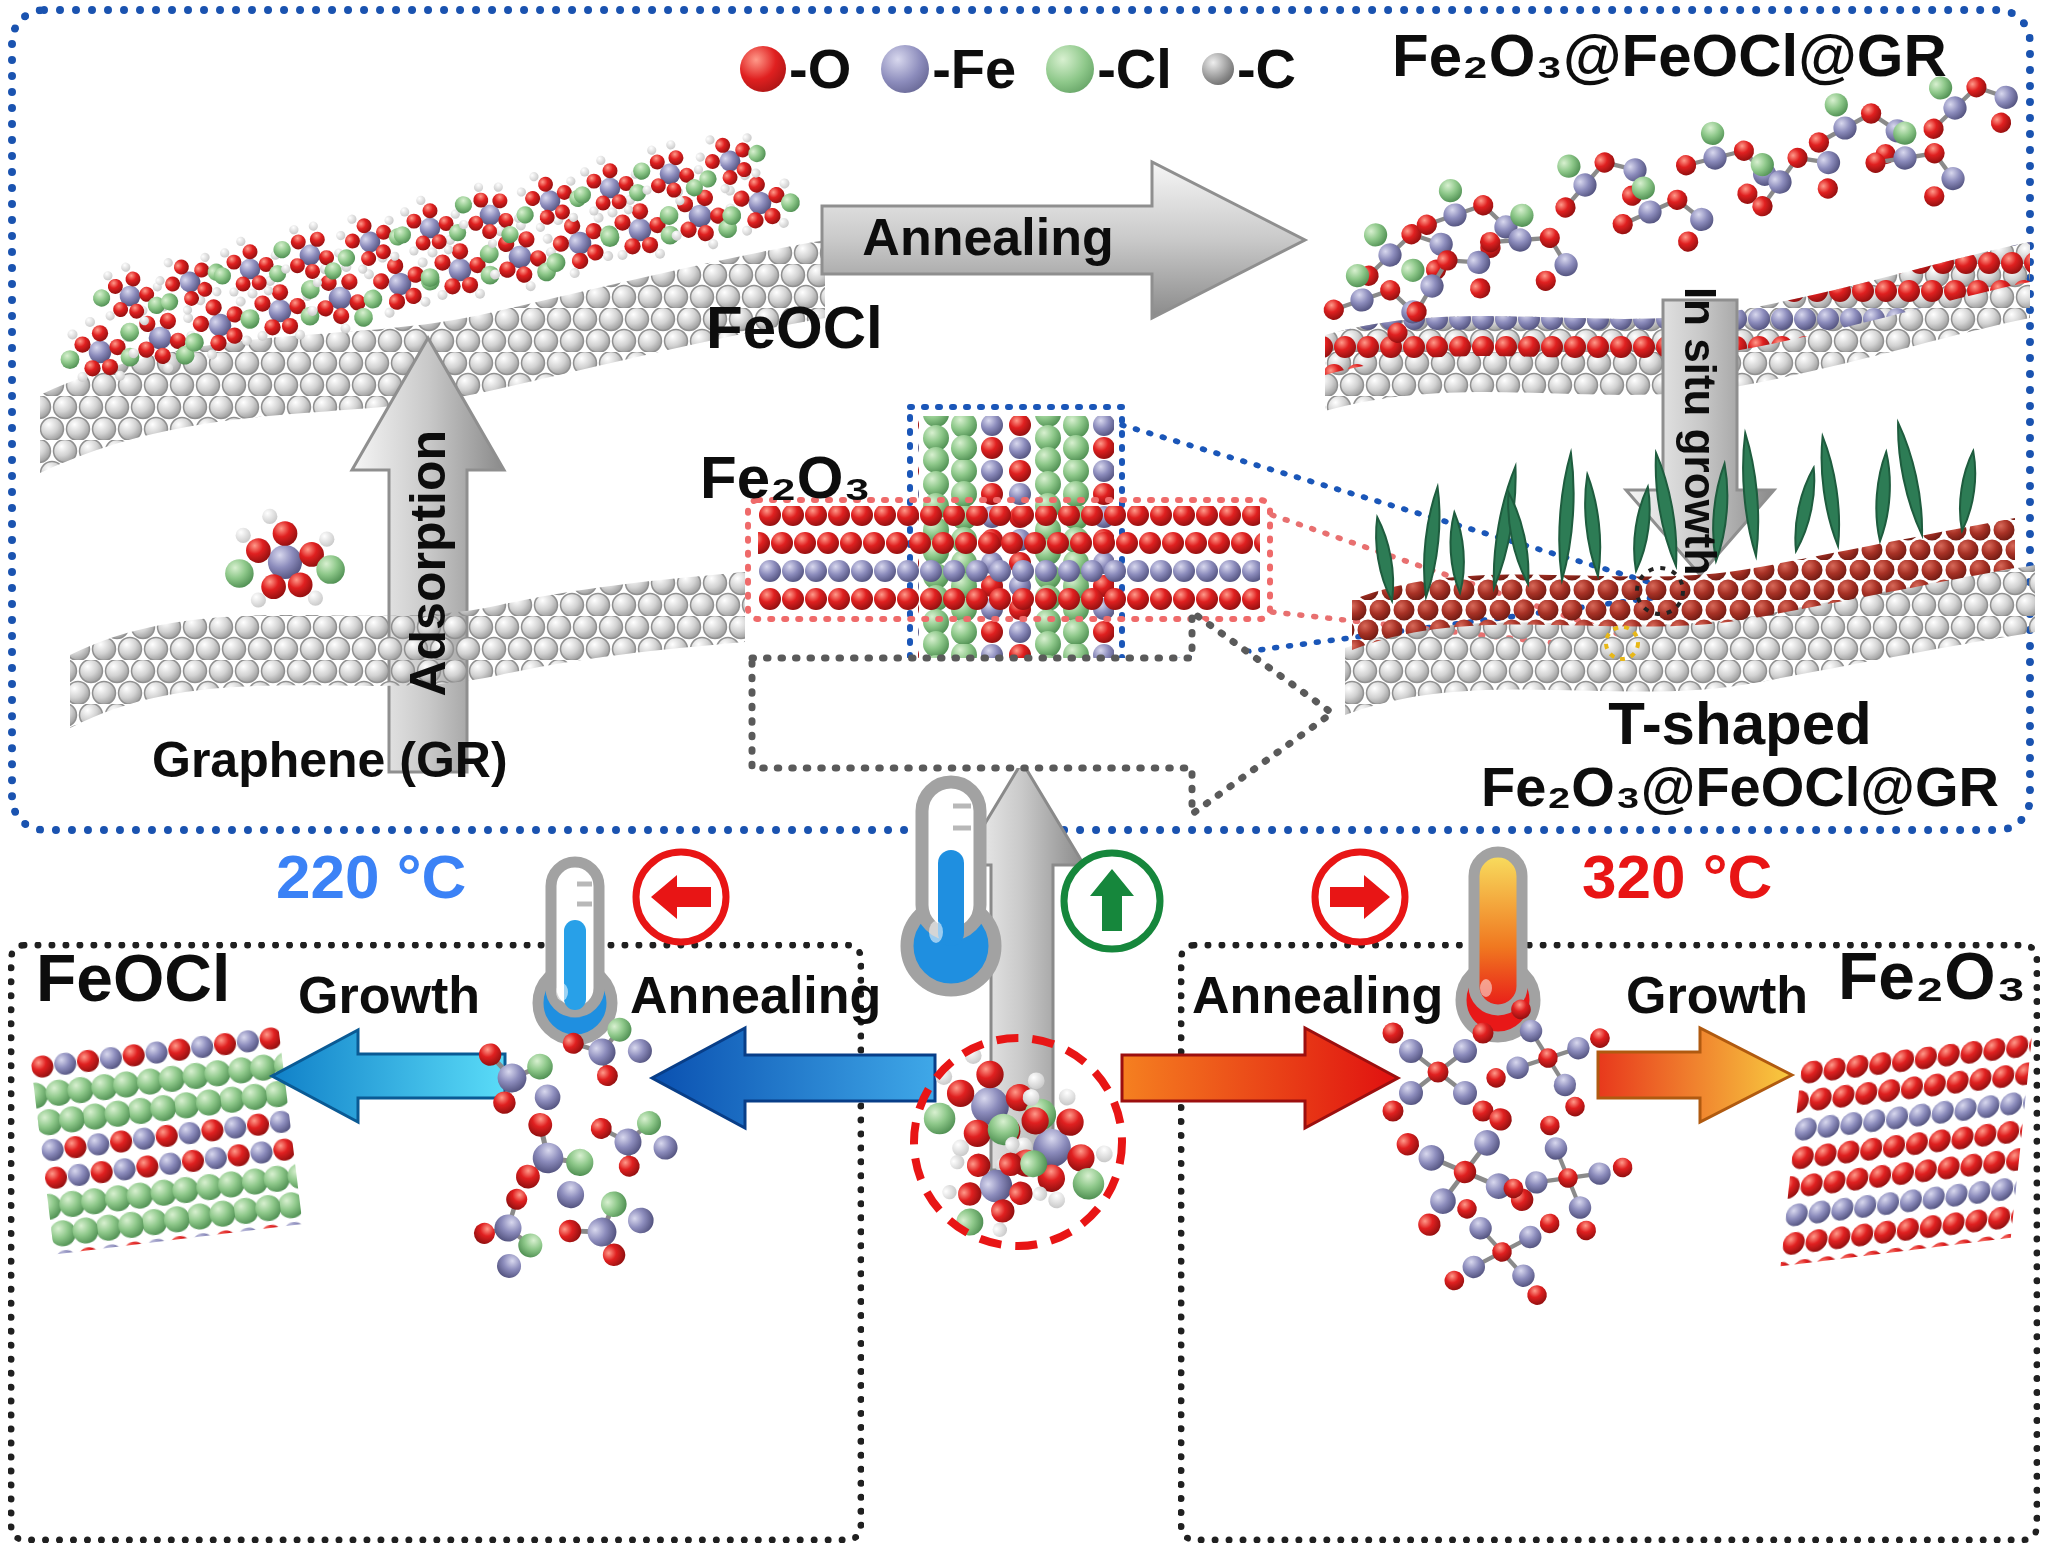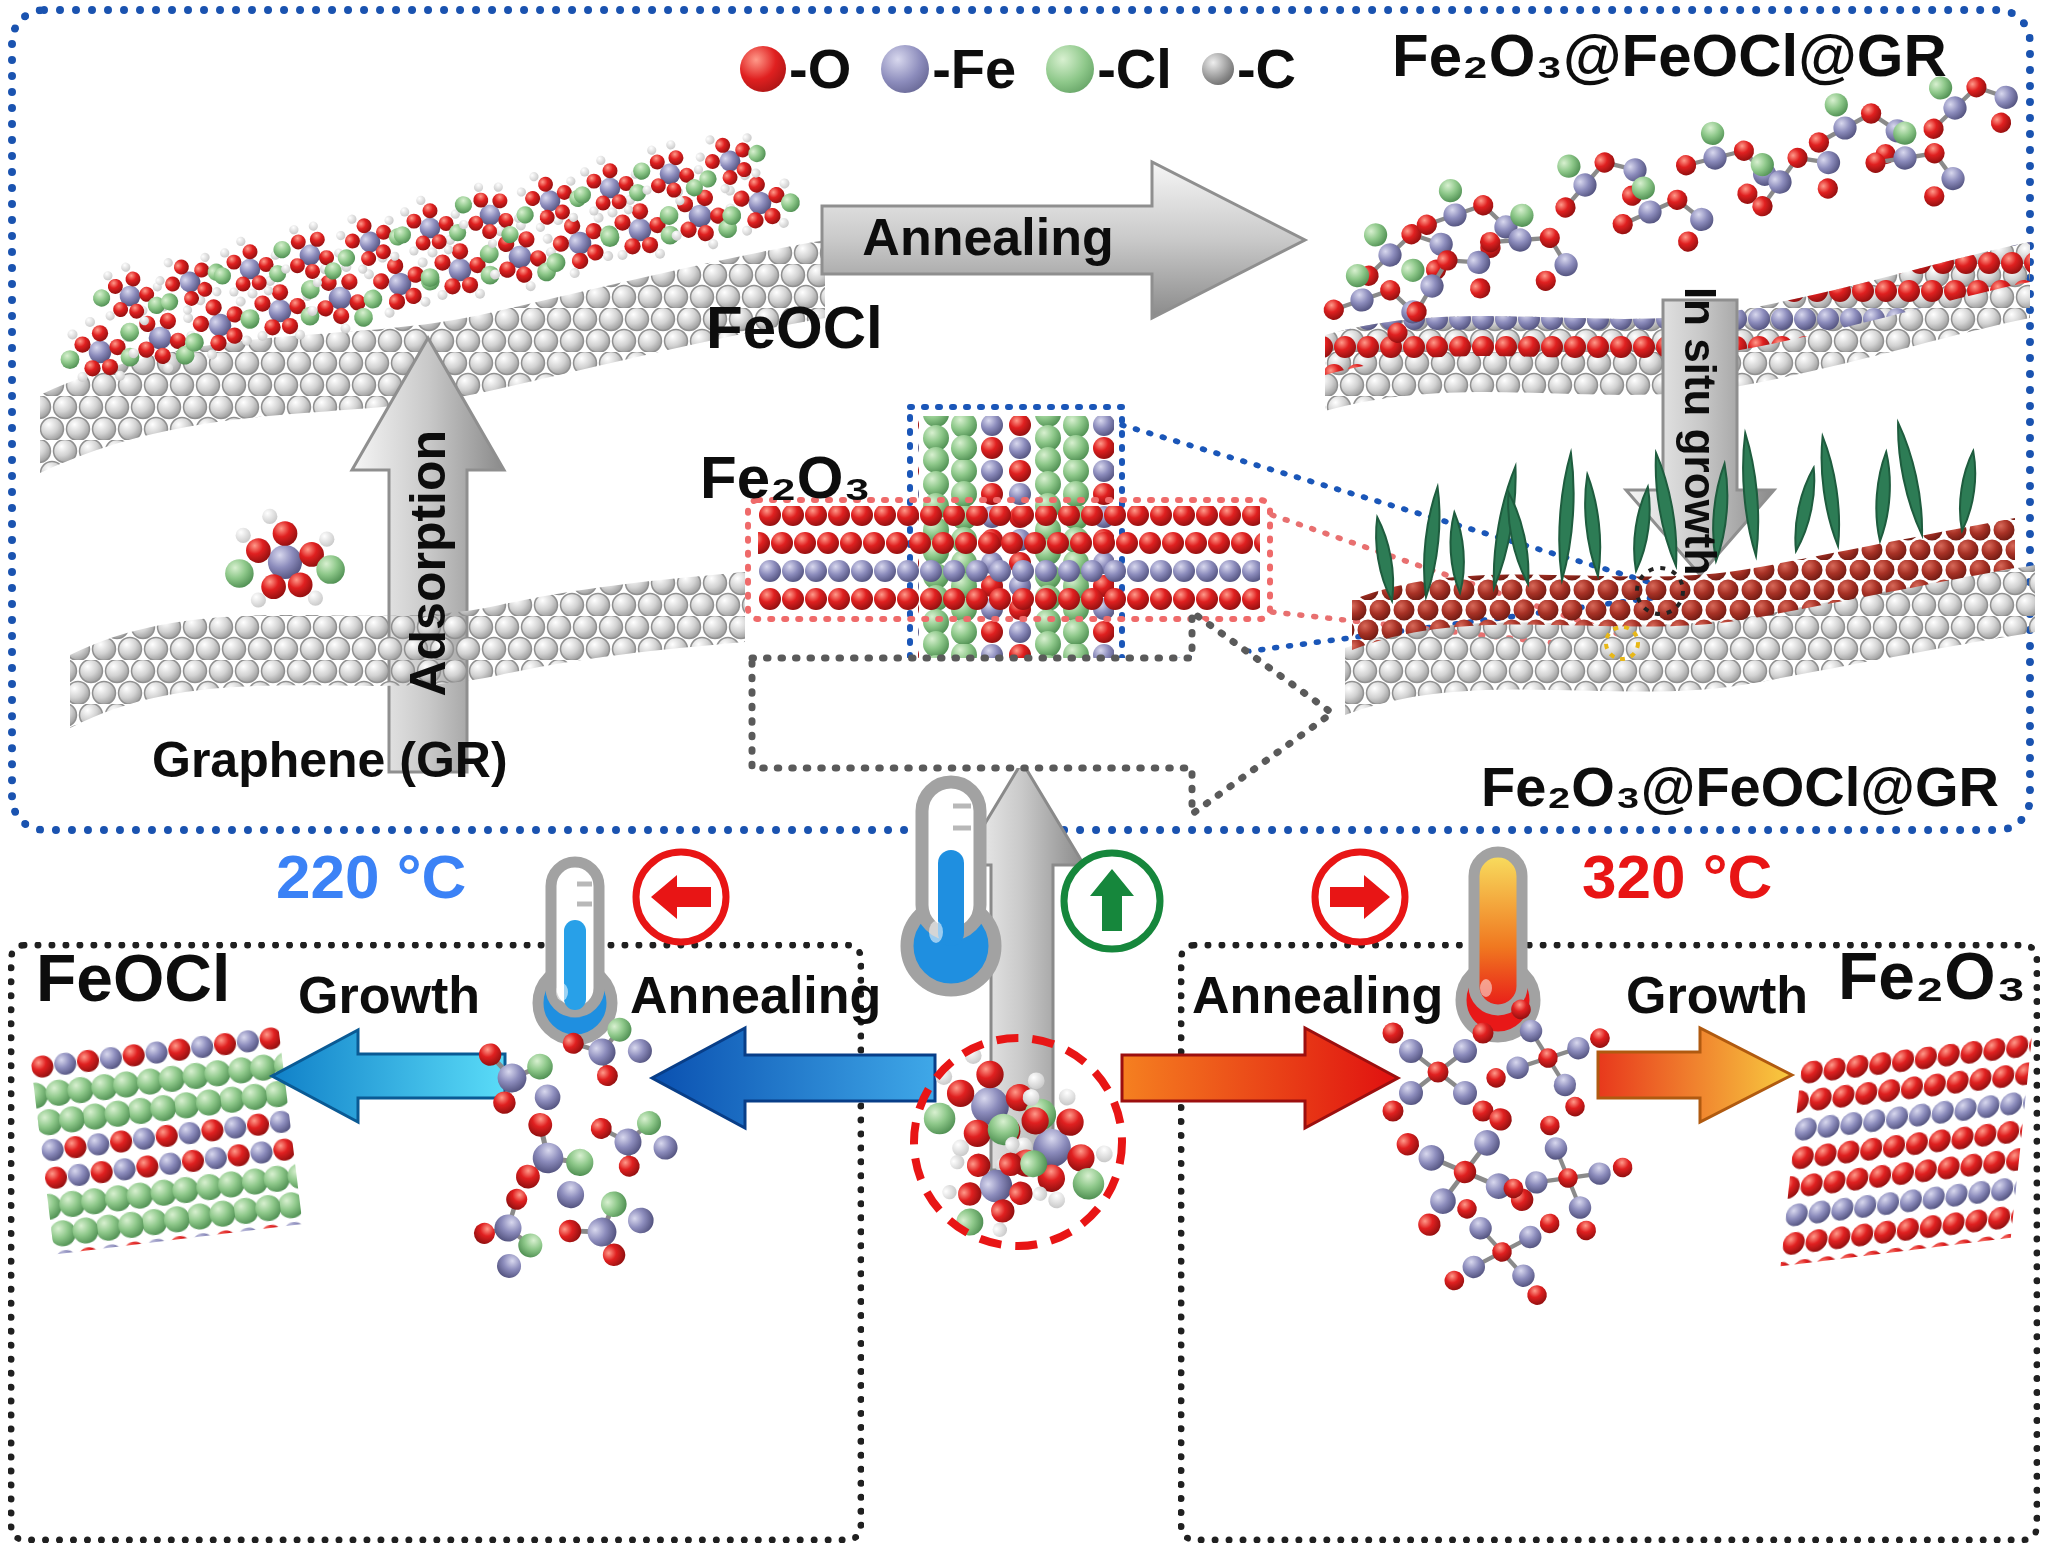--- a/index.html
+++ b/index.html
@@ -377,20 +377,21 @@
 
   <div class="lbl ctr" style="left:1510px;top:408px;width:380px;font-size:44px;transform:rotate(90deg)">In situ growth</div>
 
   <div class="lbl" style="left:706px;top:296px;font-size:60px">FeOCl</div>
 
   <div class="lbl" style="left:700px;top:446px;font-size:60px">Fe₂O₃</div>
 
   <div class="lbl" style="left:152px;top:734px;font-size:50px">Graphene (GR)</div>
 
 
+  <div class="lbl ctr" style="left:1560px;top:692px;width:360px;font-size:60px">T-shaped</div>
   <div class="lbl ctr" style="left:1428px;top:758px;width:624px;font-size:56px">Fe₂O₃@FeOCl@GR</div>
 
   <div class="lbl" style="left:276px;top:844px;font-size:62px;color:#3b82f6">220 °C</div>
   <div class="lbl" style="left:1582px;top:844px;font-size:62px;color:#e81515">320 °C</div>
 
   <div class="lbl" style="left:36px;top:944px;font-size:66px">FeOCl</div>
   <div class="lbl" style="left:298px;top:968px;font-size:52px">Growth</div>
   <div class="lbl" style="left:630px;top:968px;font-size:52px">Annealing</div>
 
   <div class="lbl" style="left:1192px;top:968px;font-size:52px">Annealing</div>

